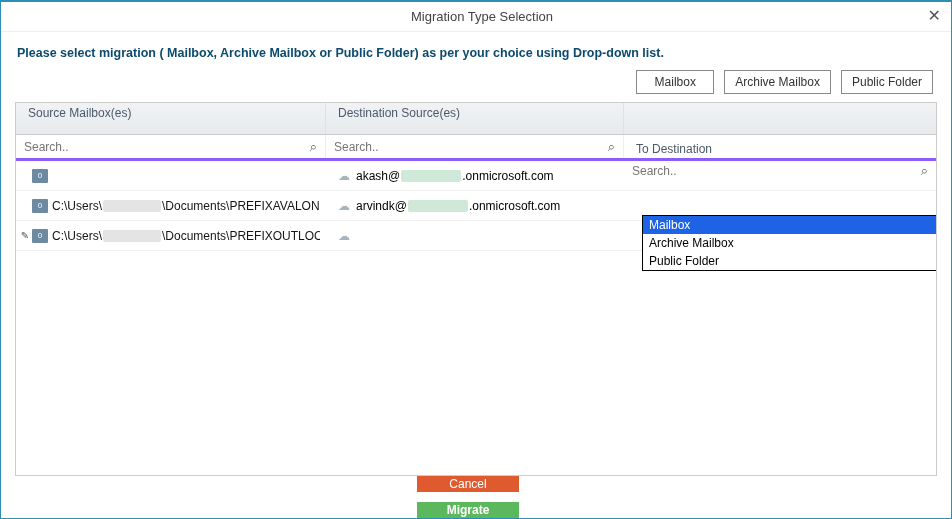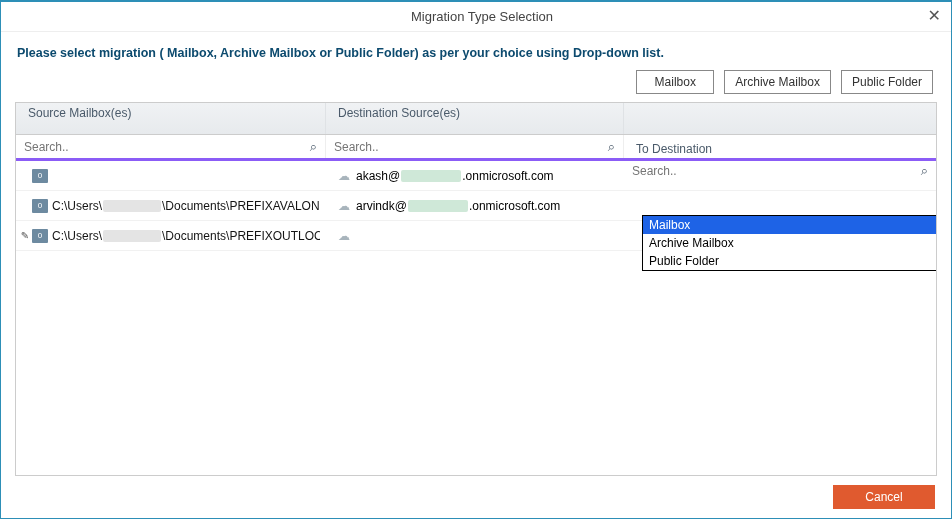--- a/index.html
+++ b/index.html
@@ -237,23 +237,24 @@
       cursor: pointer;
     }
     .dropdown-list .opt.sel {
       background: #1e63e6;
       color: #fff;
     }
     .footer {
       height: 42px;
       display: flex;
       align-items: center;
-      justify-content: flex-end;
+      justify-content: flex-start;
       gap: 10px;
       padding-right: 16px;
+      flex-direction: column;
     }
     .btn-cancel {
       width: 102px;
       height: 24px;
       background: #e05a2f;
       color: #fff;
       border: none;
       font-size: 12px;
       cursor: pointer;
     }
@@ -376,15 +377,16 @@
     <div class="dropdown-list">
       <div class="opt sel">Mailbox</div>
       <div class="opt">Archive Mailbox</div>
       <div class="opt">Public Folder</div>
     </div>
 
   </div>
 
   <div class="footer">
     <button class="btn-cancel">Cancel</button>
+    <button class="btn-migrate">Migrate</button>
   </div>
 
 </div>
 
 </body></html>

